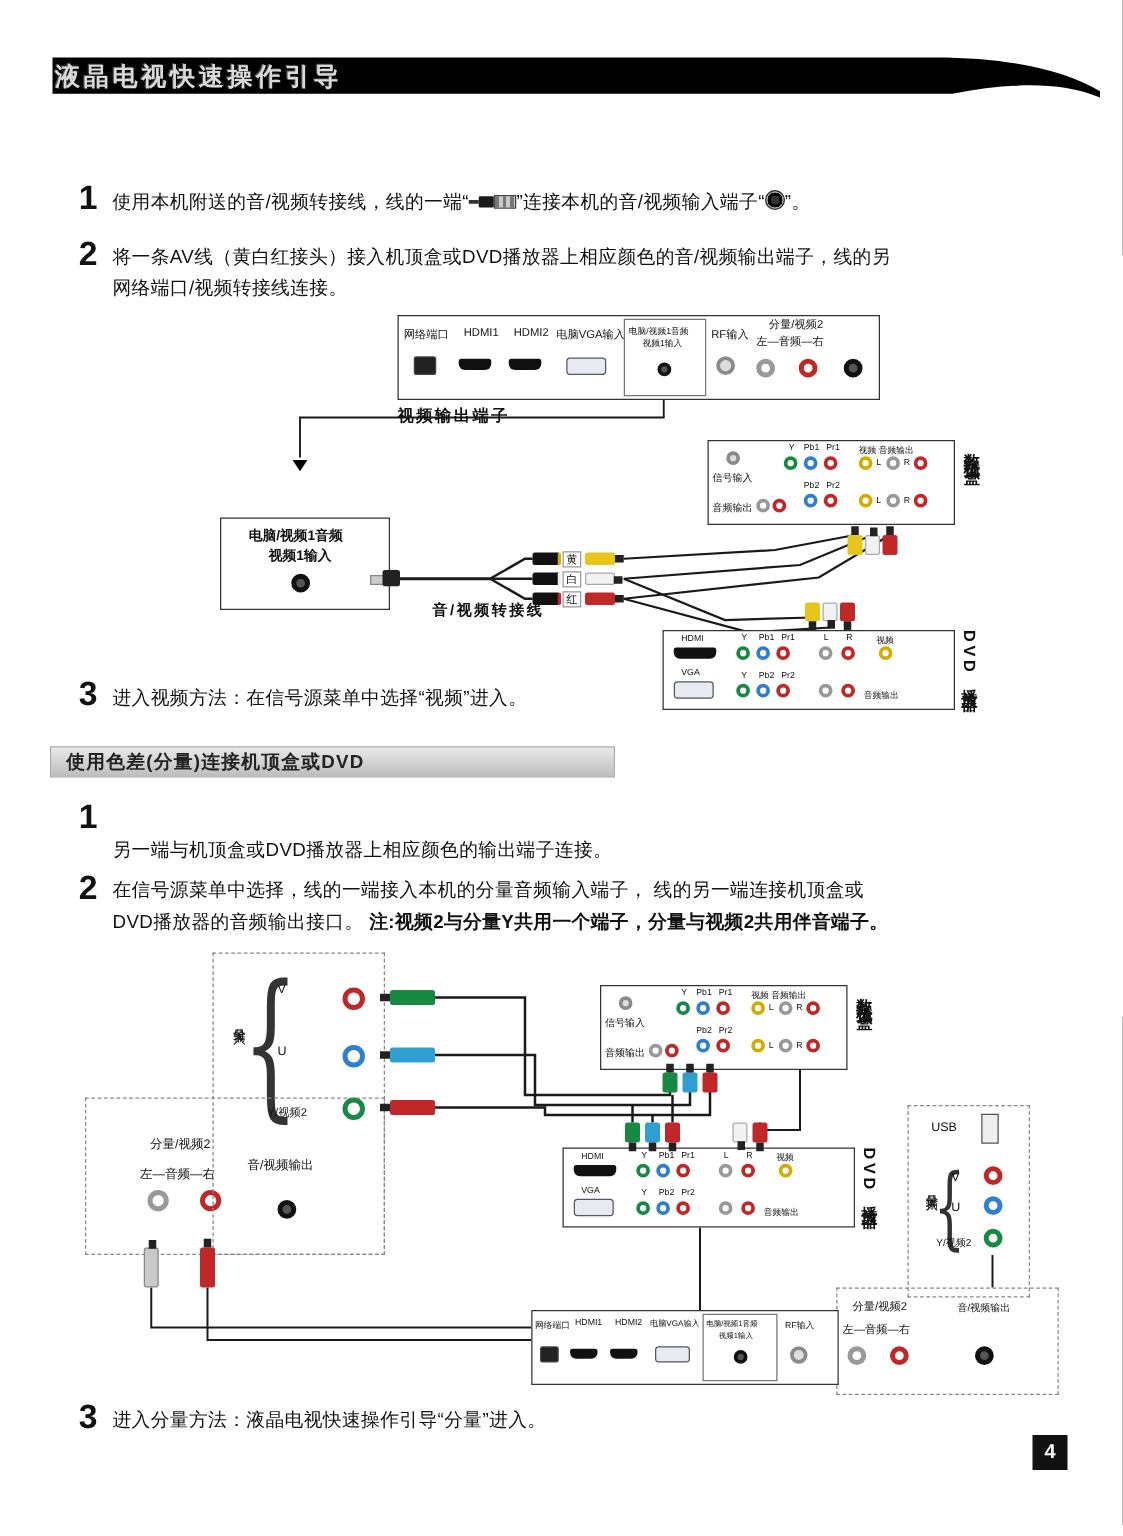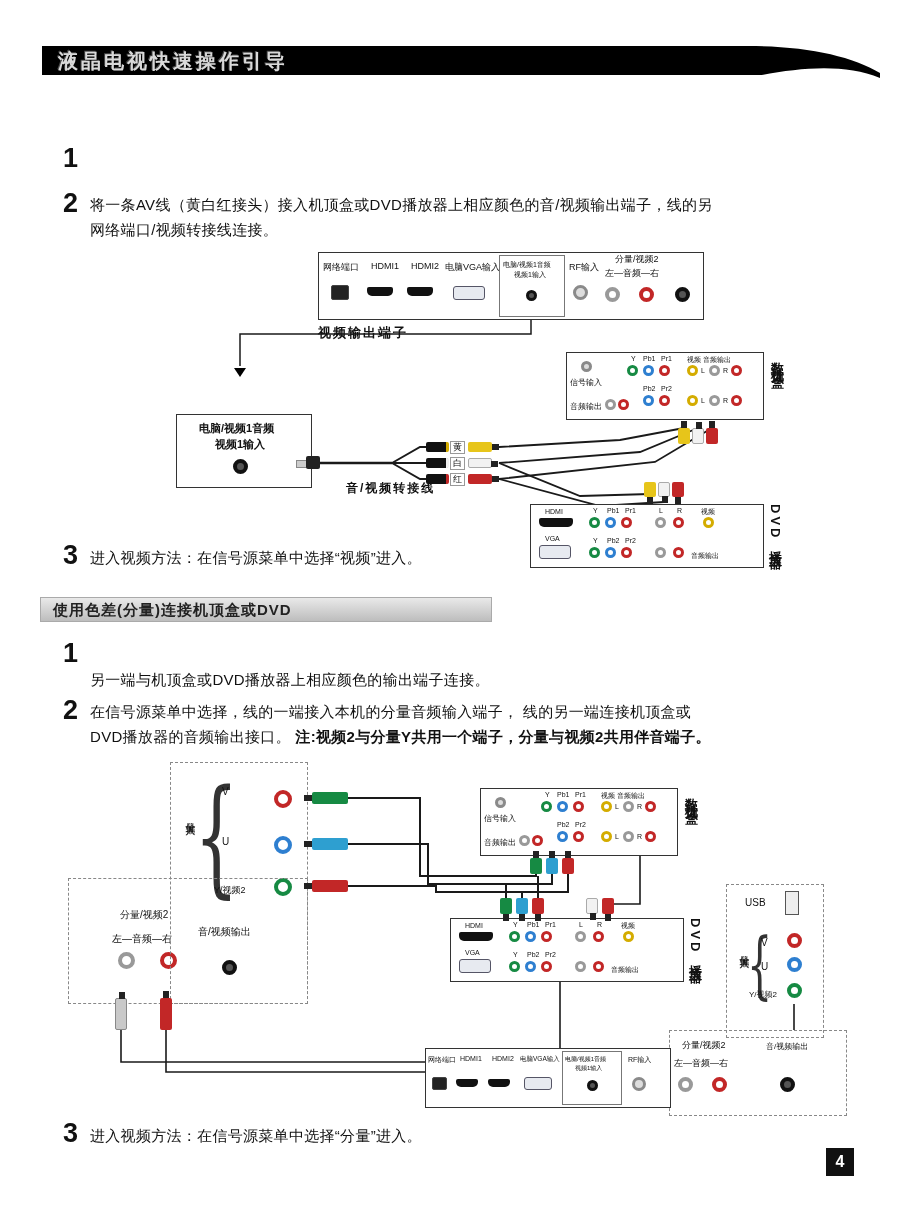--- a/index.html
+++ b/index.html
@@ -1,19 +1,19 @@
 <!DOCTYPE html>
 <html><head>
 <meta charset="utf-8">
 <style>
   html,body{margin:0;padding:0;background:#888}
   .page{position:relative;width:898px;height:1229px;background:#fff;margin:0 auto;
         font-family:"Liberation Sans","DejaVu Sans",sans-serif;color:#111;overflow:hidden}
   .abs{position:absolute}
-  .title{position:absolute;left:58px;top:48px;font-size:20px;font-weight:bold;color:#d9d9d9;
+  .title{position:absolute;left:44px;top:48px;font-size:20px;font-weight:bold;color:#d9d9d9;
          letter-spacing:3px;text-shadow:1px 1px 0 #000,-1px -1px 0 #4a4a4a,2px 2px 2px #000;z-index:3}
   .secbar{position:absolute;left:40px;width:452px;height:25px;box-sizing:border-box;
           background:linear-gradient(180deg,#e9e9e9,#bdbdbd);border:1px solid #aaa;
           font-size:15px;line-height:23px;padding-left:12px;font-weight:600;color:#222;letter-spacing:1px}
   .stepnum{position:absolute;font-size:27px;font-weight:bold}
   .steptext{position:absolute;font-size:15px;letter-spacing:.3px;white-space:nowrap}
   .note{font-weight:bold}
   .lbl,.lbl8,.lbl7{position:absolute;white-space:nowrap;color:#111}
   .lbl{font-size:9px}.lbl8{font-size:8px}.lbl7{font-size:7px}
   .cap{position:absolute;font-weight:bold;font-size:13px;letter-spacing:2px}
@@ -90,20 +90,23 @@
     <polyline points="794,1004 794,1030" fill="none" stroke="#1a1a1a" stroke-width="1.6"></polyline>
   </svg>
 
   <svg class="headersvg" width="898" height="50">
     <path d="M42,6 L748,6 C806,6 852,16 880,33 L880,38 C846,24 804,27 762,35 L42,35 Z" fill="#000"></path>
   </svg>
   <div class="title">液晶电视快速操作引导</div>
 
 
   <div class="stepnum" style="left:63px;top:143px">1</div>
+  <div class="steptext" style="left:90px;top:152px">
+    <span>使用本机附送的音/视频转接线，线的一端“</span><span class="mini-plug"><i class="mp-cable"></i><i class="mp-body"></i><i class="mp-barrel"></i></span><span>”连接本机的音/视频输入端子“</span><span class="mini-jack"></span><span>”。</span>
+  </div>
 
   <div class="stepnum" style="left:63px;top:188px">2</div>
   <div class="steptext" style="left:90px;top:196px">将一条AV线（黄白红接头）接入机顶盒或DVD播放器上相应颜色的音/视频输出端子，线的另</div>
   <div class="steptext" style="left:90px;top:221px">网络端口/视频转接线连接。</div>
 
   <div class="devbox" style="left:318px;top:252px;width:384px;height:66px">
     <span class="lbl" style="left:4px;top:8px">网络端口</span>
     <span class="eth" style="left:12px;top:32px"></span>
     <span class="lbl" style="left:52px;top:8px">HDMI1</span>
     <span class="hdmi" style="left:48px;top:34px"></span>
@@ -354,16 +357,16 @@
     <span class="subbox" style="left:136px;top:2px;width:58px;height:52px">
       <span class="lbl7" style="left:2px;top:3px;font-size:6px">电脑/视频1音频</span>
       <span class="lbl7" style="left:12px;top:12px;font-size:6px">视频1输入</span>
       <span class="rca c-k sm" style="left:24px;top:28px"></span>
     </span>
     <span class="lbl7" style="left:202px;top:6px">RF输入</span>
     <span class="rca c-s" style="left:206px;top:28px;width:14px;height:14px"></span>
   </div>
 
   <div class="stepnum" style="left:63px;top:1118px">3</div>
-  <div class="steptext" style="left:90px;top:1127px">进入视频方法：在信号源菜单中选择“分量”进入。</div>
+  <div class="steptext" style="left:90px;top:1127px">进入分量方法：液晶电视快速操作引导“分量”进入。</div>
 
   <div class="pagenum">4</div>
 </div>
 
 </body></html>

